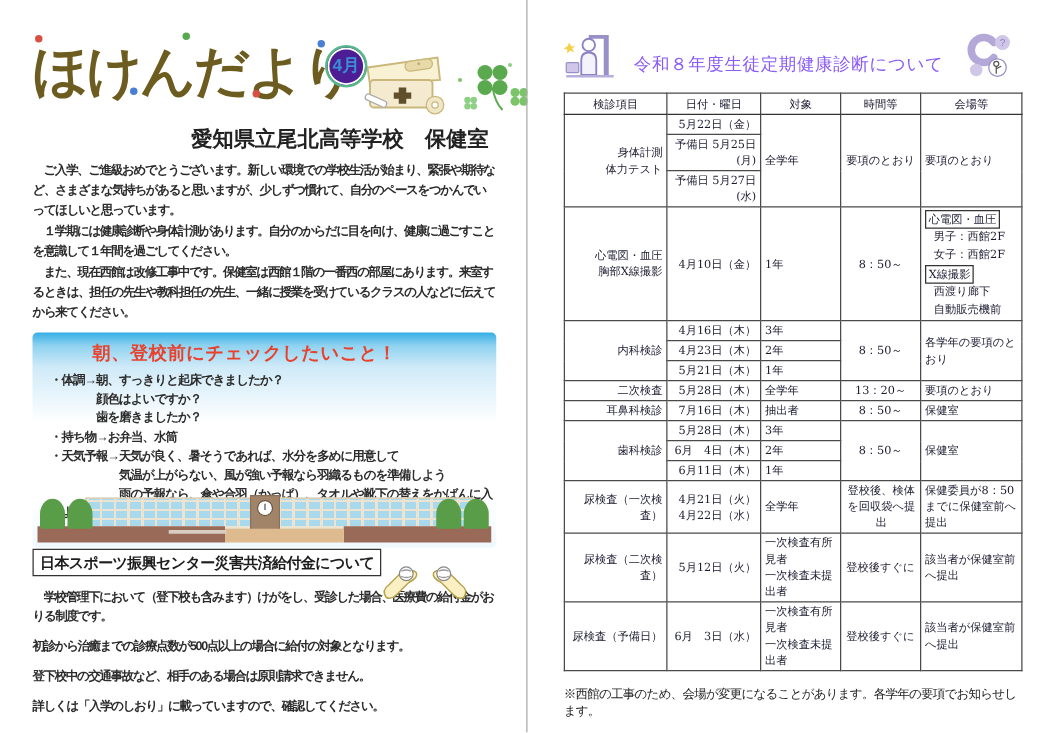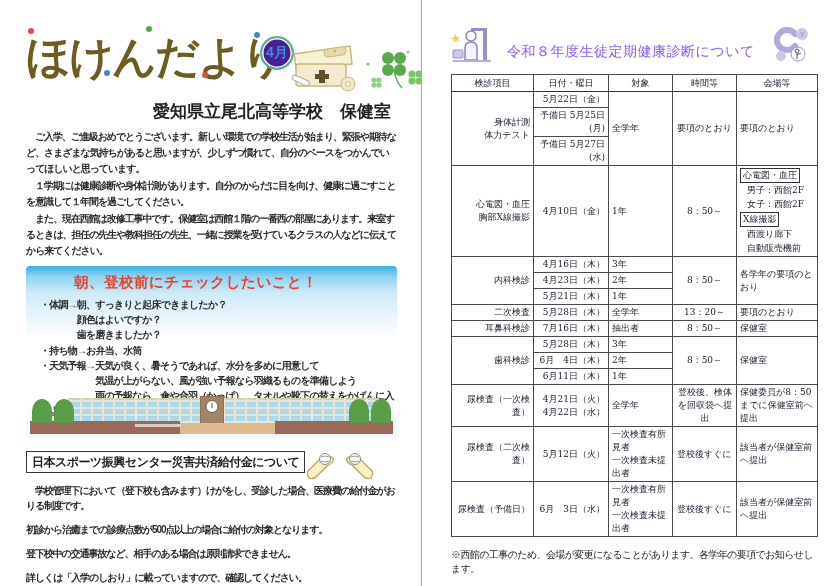--- a/index.html
+++ b/index.html
@@ -40,21 +40,21 @@
   .sa-clock { position:absolute; left:50%; transform:translateX(-50%); top:3px; width:13px; height:13px;
               background:#fff; border:1px solid #6d5a45; border-radius:50%; }
   .sa-clock:after { content:""; position:absolute; left:5px; top:2px; width:1.5px; height:5px; background:#555; }
   .sa-fence-l { position:absolute; left:0; bottom:2px; width:150px; height:13px; background:#9a6a58; }
   .sa-fence-r { position:absolute; right:0; bottom:2px; width:118px; height:13px; background:#9a6a58; }
   .sa-gate { position:absolute; left:150px; right:118px; bottom:2px; height:11px; background:#ddbb8e; }
   .sa-sill { position:absolute; left:105px; bottom:9px; width:46px; height:3px; background:#d8cdc0; }
   .sa-bush { position:absolute; bottom:13px; width:20px; height:24px; background:#5a9d48;
              border-radius:50% 50% 10% 10%; }
   .kyosai-title { display:inline-block; border:1px solid #333; padding:2px 5px 1px 5px;
-                  font-size:12px; font-weight:bold; color:#1d1d1d; margin:13px 0 10px 0; letter-spacing:-0.5px; }
+                  font-size:12px; font-weight:bold; color:#1d1d1d; margin:1px 0 10px 0; letter-spacing:-0.5px; }
   .kyosai-p { font-size:10px; font-weight:bold; color:#2c2c2c; line-height:1.5;
               letter-spacing:-1.1px; margin-bottom:9px; }
   .hands { position:absolute; right:44px; top:450px; display:flex; gap:6px; }
 
   
   .page-right { position:absolute; left:423px; top:0; width:417px; height:586px; padding:24px 18px 0 28px; }
   .r-title-row { display:flex; align-items:center; margin-bottom:10px; }
   .r-title { font-size:14px; font-weight:normal; color:#8b5cf6; letter-spacing:0.5px; margin:16px 16px 0 14px; }
   table.med { border-collapse:collapse; width:366px; table-layout:fixed;
               font-family:"DejaVu Serif", serif; font-size:9px; color:#1b1b30; }

